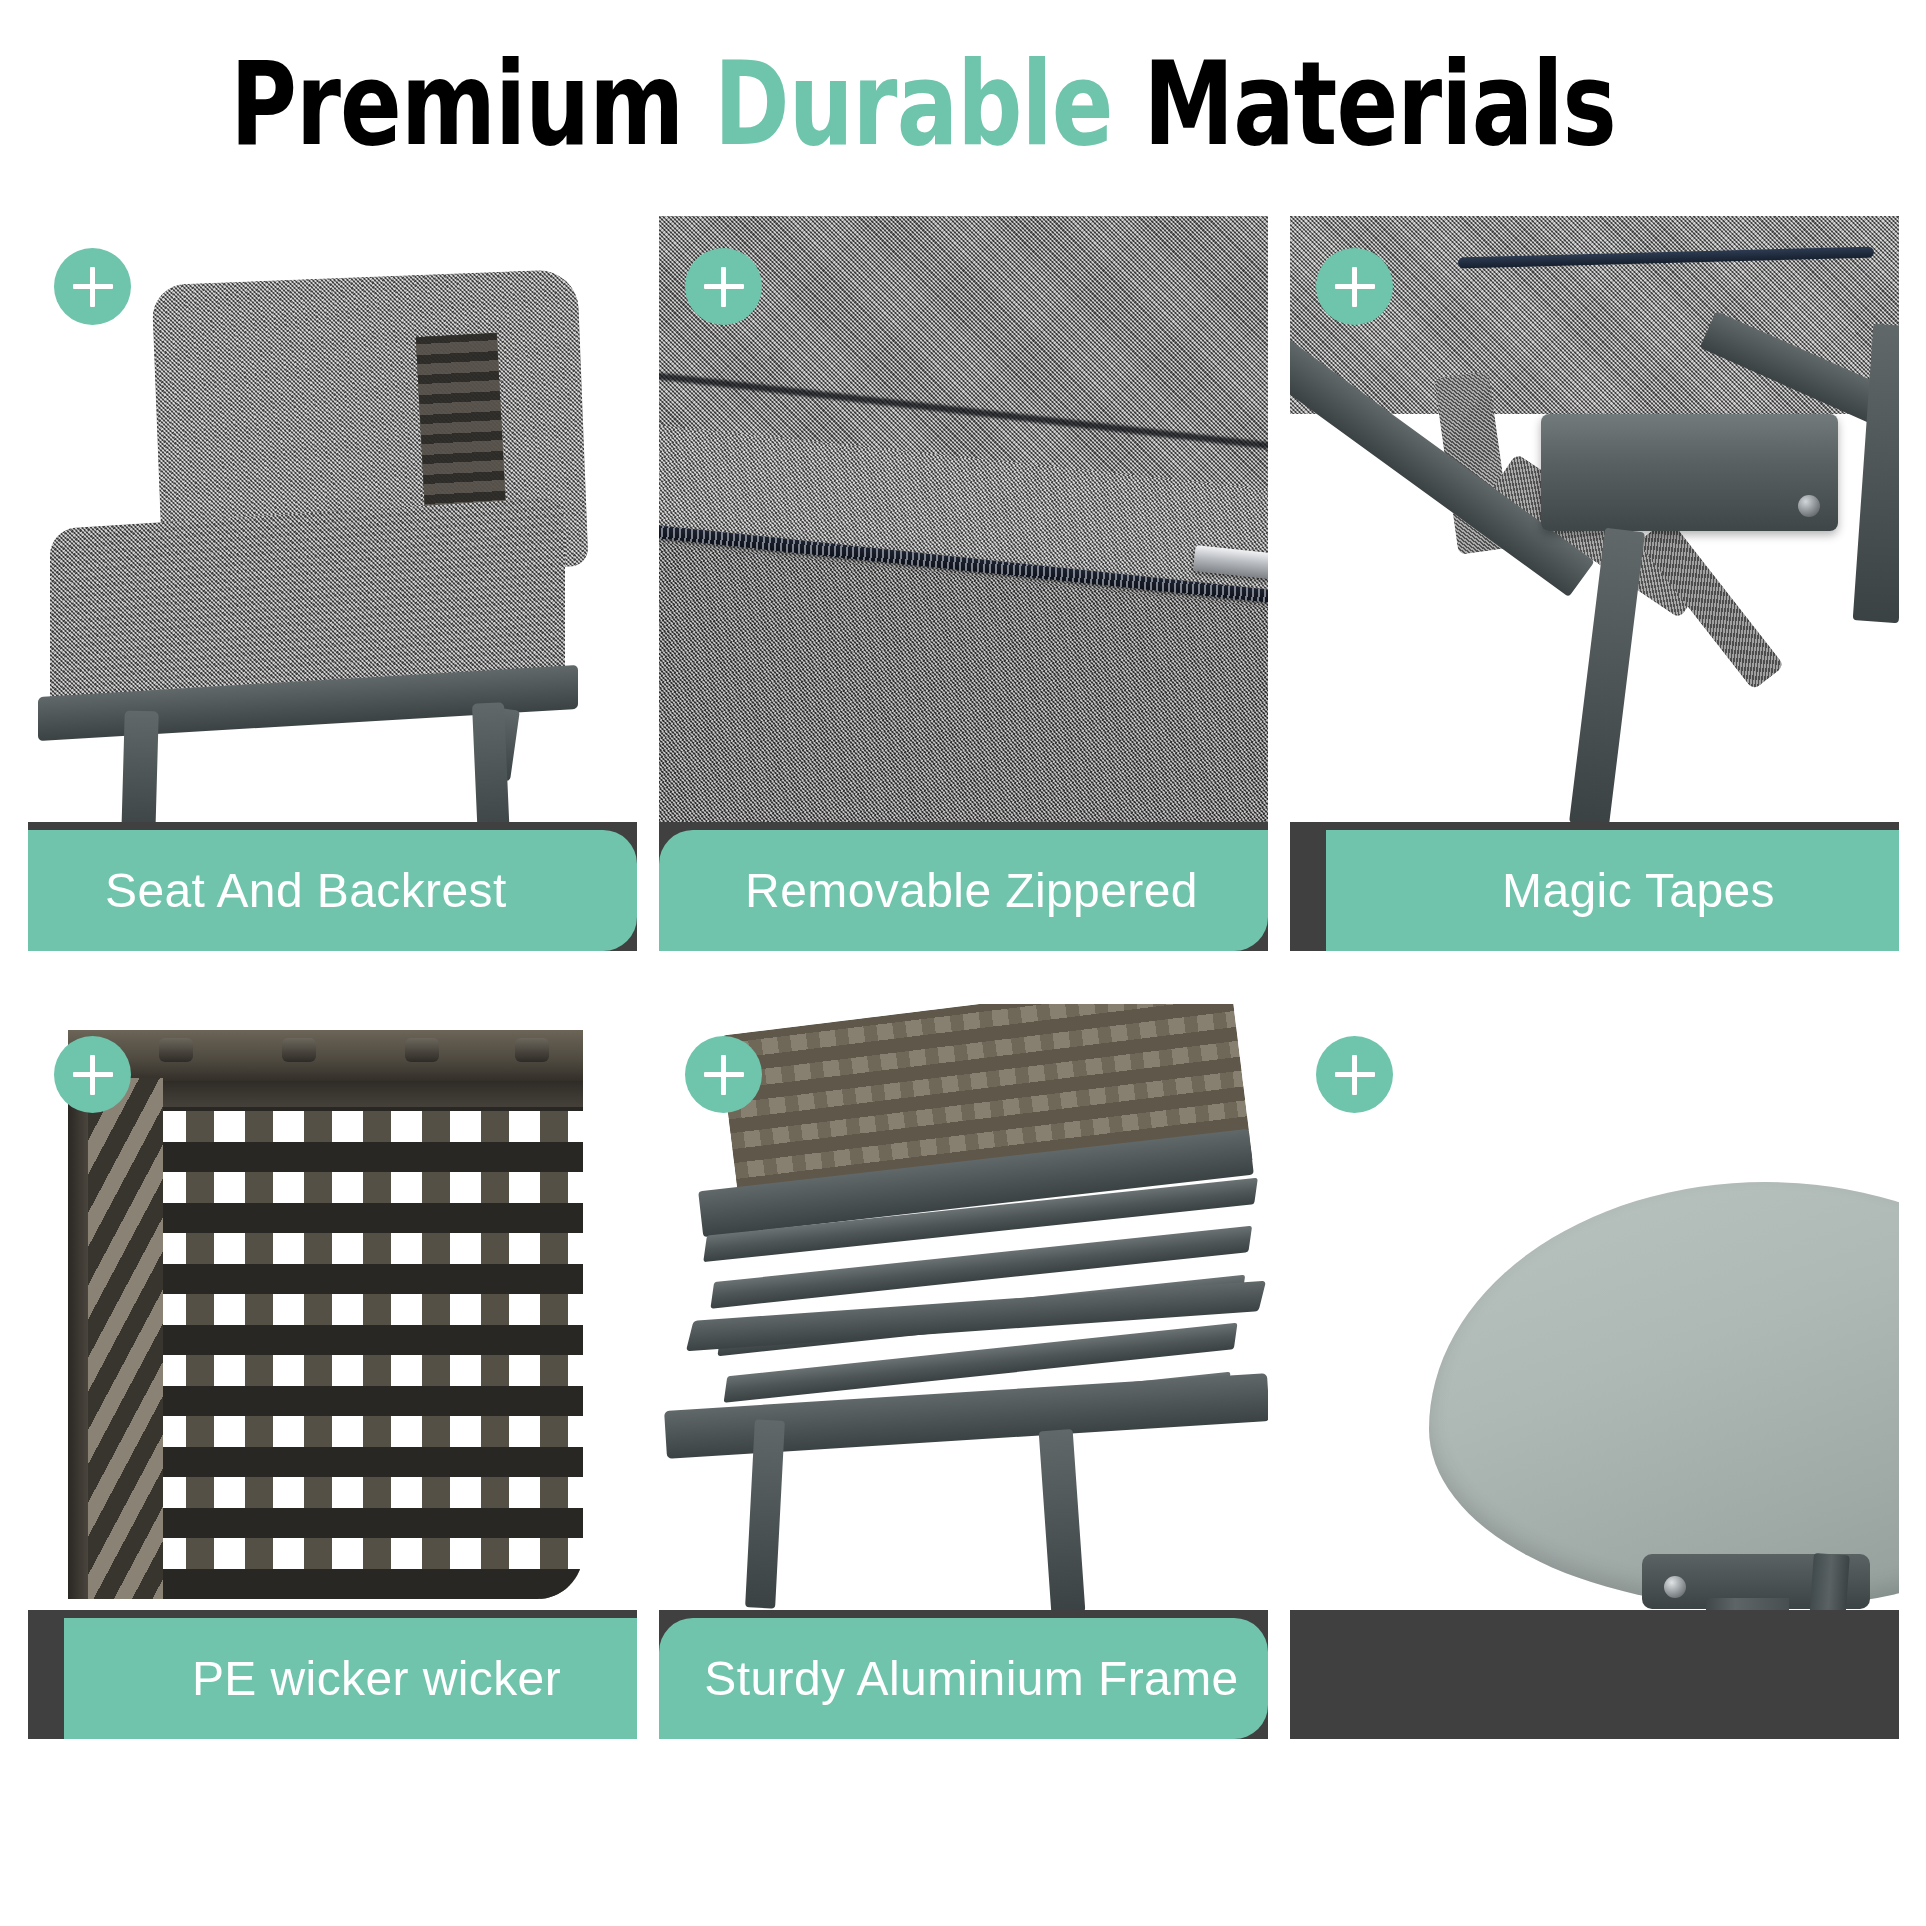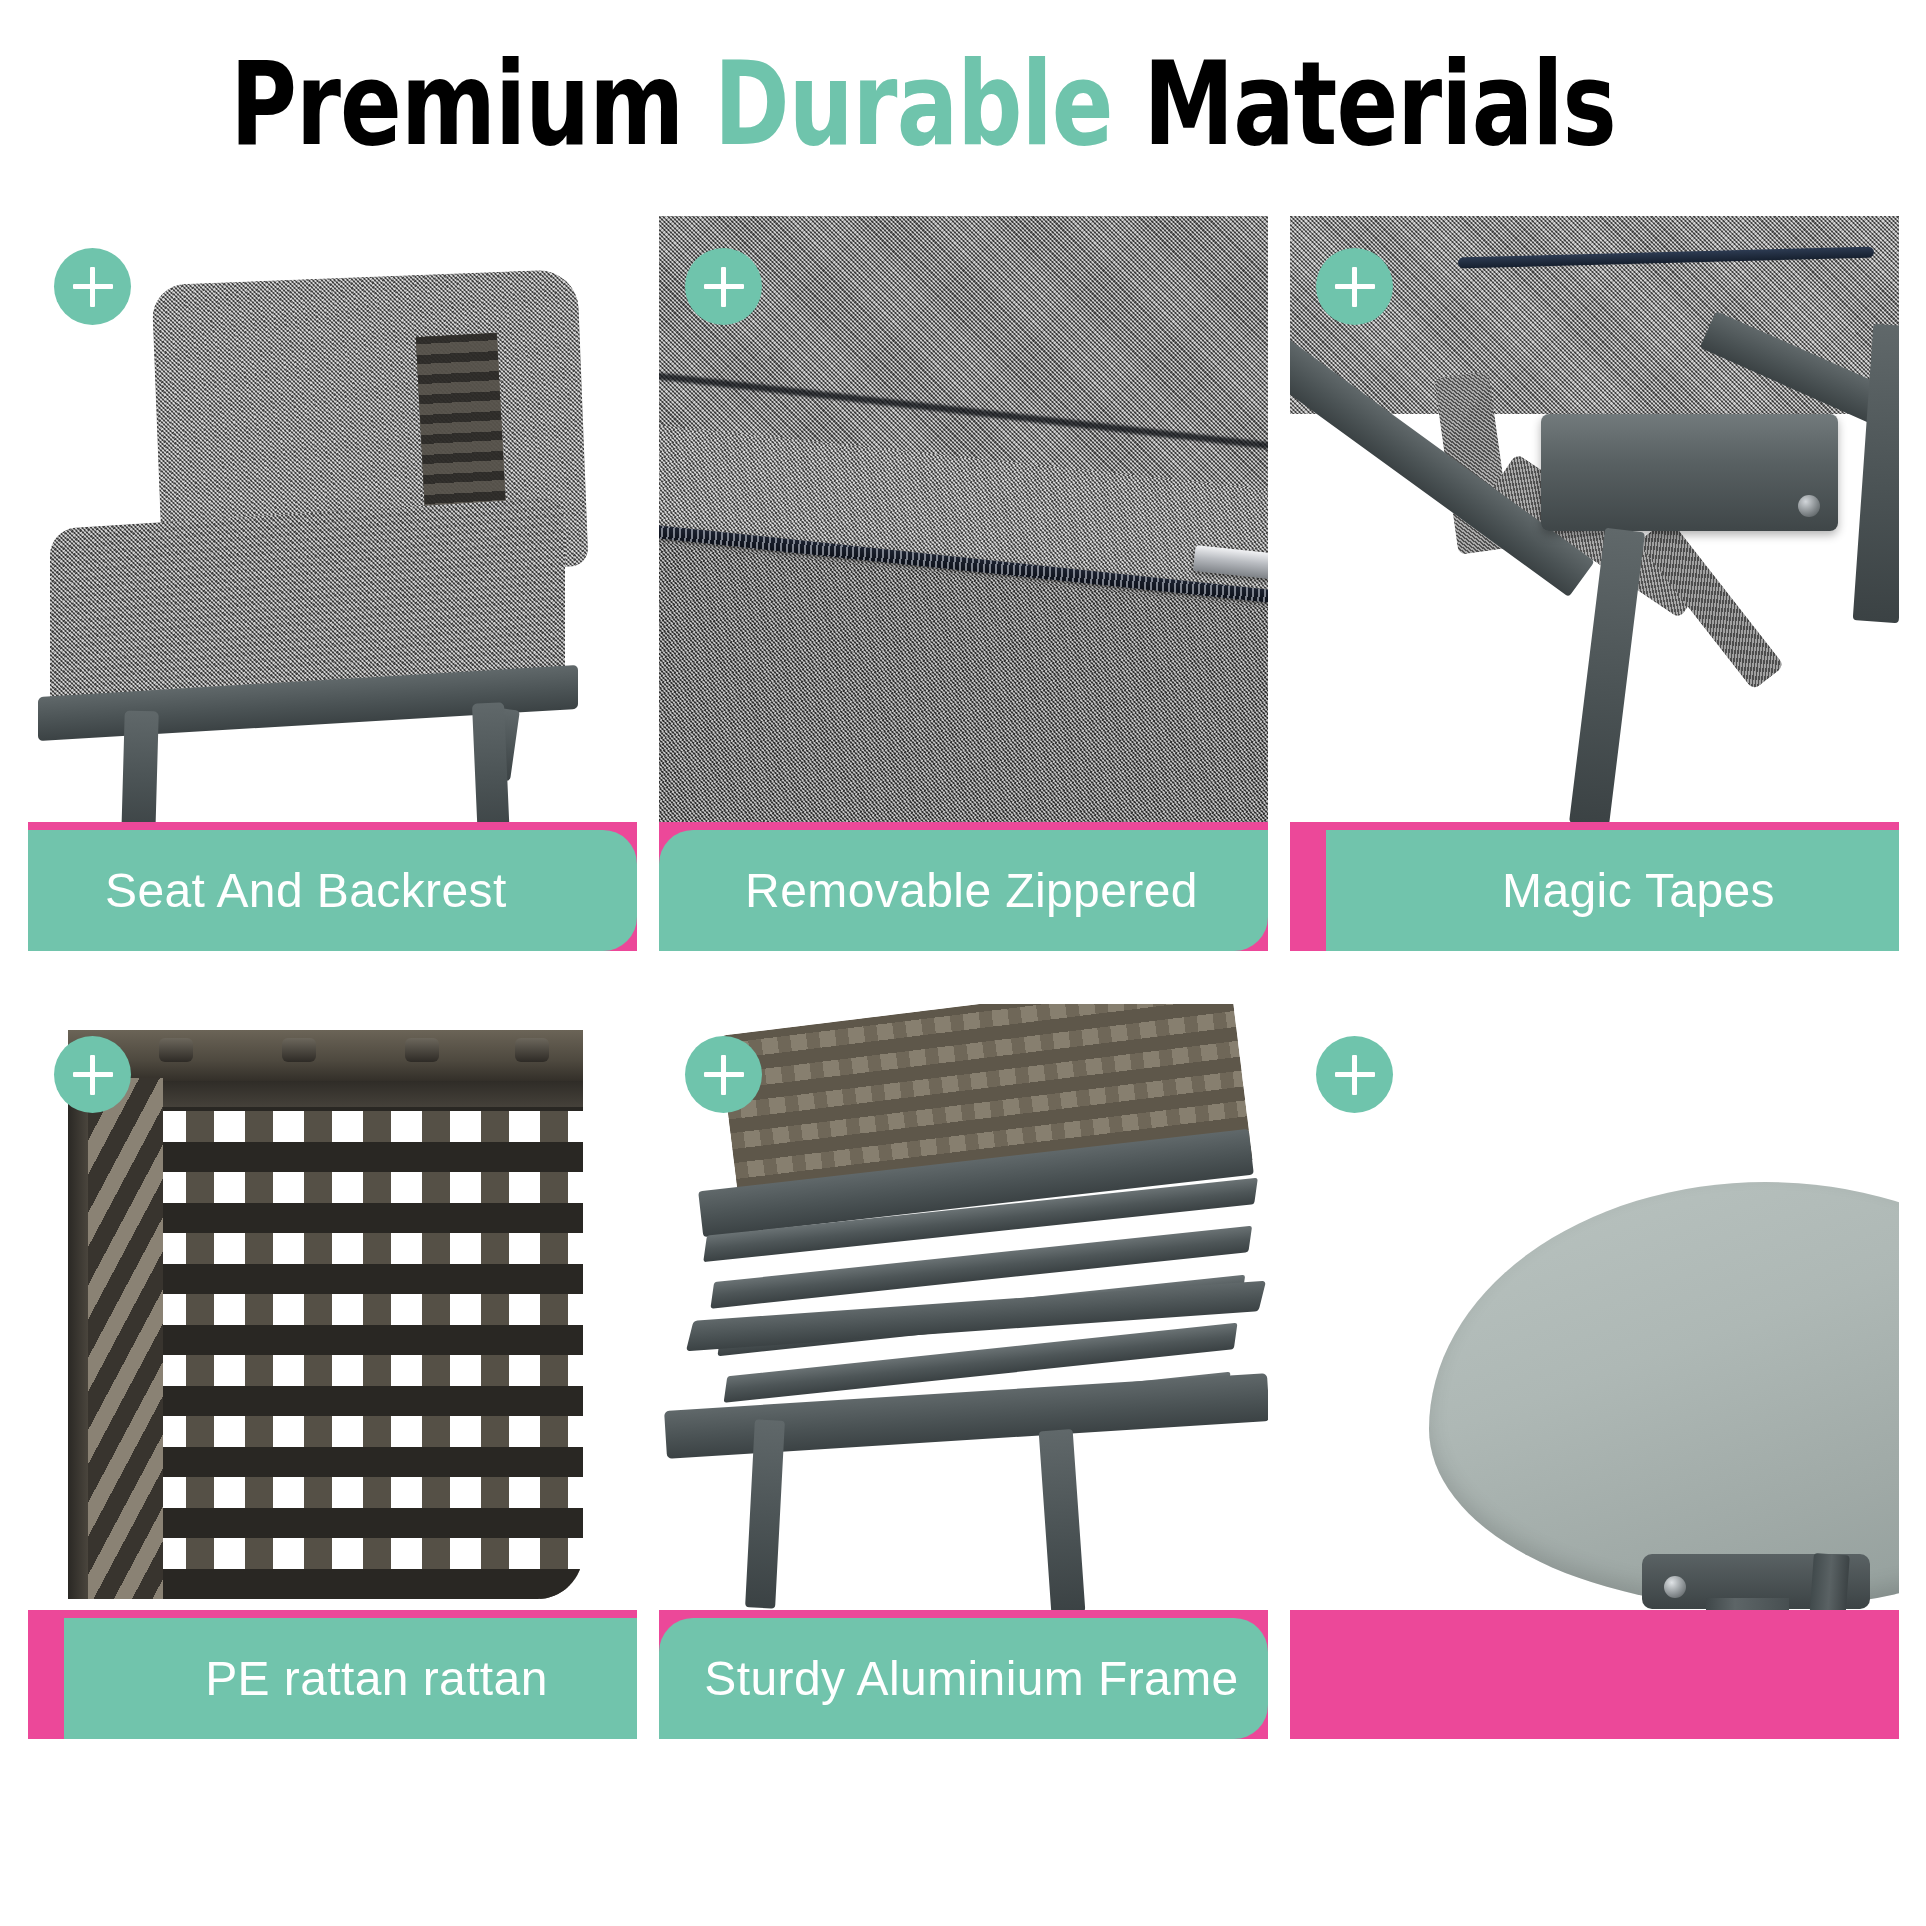--- a/index.html
+++ b/index.html
@@ -52,21 +52,21 @@
     grid-template-rows: repeat(2, 735px);
     column-gap: 22px;
     row-gap: 53px;
   }
 
   .card {
     position: relative;
     width: 100%;
     height: 735px;
     overflow: hidden;
-    background: #ec4899;
+    background: #404040;
   }
 
   .photo {
     position: absolute;
     top: 0; left: 0;
     width: 100%;
     height: 606px;
     overflow: hidden;
     background: #ffffff;
   }
@@ -569,21 +569,21 @@
           <div class="c4-leftband"></div>
           <div class="c4-leftedge"></div>
           <div class="c4-stud" style="left:91px"></div>
           <div class="c4-stud" style="left:214px"></div>
           <div class="c4-stud" style="left:337px"></div>
           <div class="c4-stud" style="left:447px"></div>
         </div>
       </div>
       <div class="plus-badge"></div>
       <div class="banner r-tr-br align-mid">
-        <span class="banner-label">PE rattan rattan</span>
+        <span class="banner-label">PE wicker wicker</span>
       </div>
     </div>
 
     <div class="card">
       <div class="photo">
         <div class="c5-bg"></div>
         <div class="c5-wicker-back"></div>
         <div class="c5-backrail alu"></div>
         <div class="c5-frame">
           <div class="c5-slat" style="left:10px;  top:10px;  width:554px;"></div>

